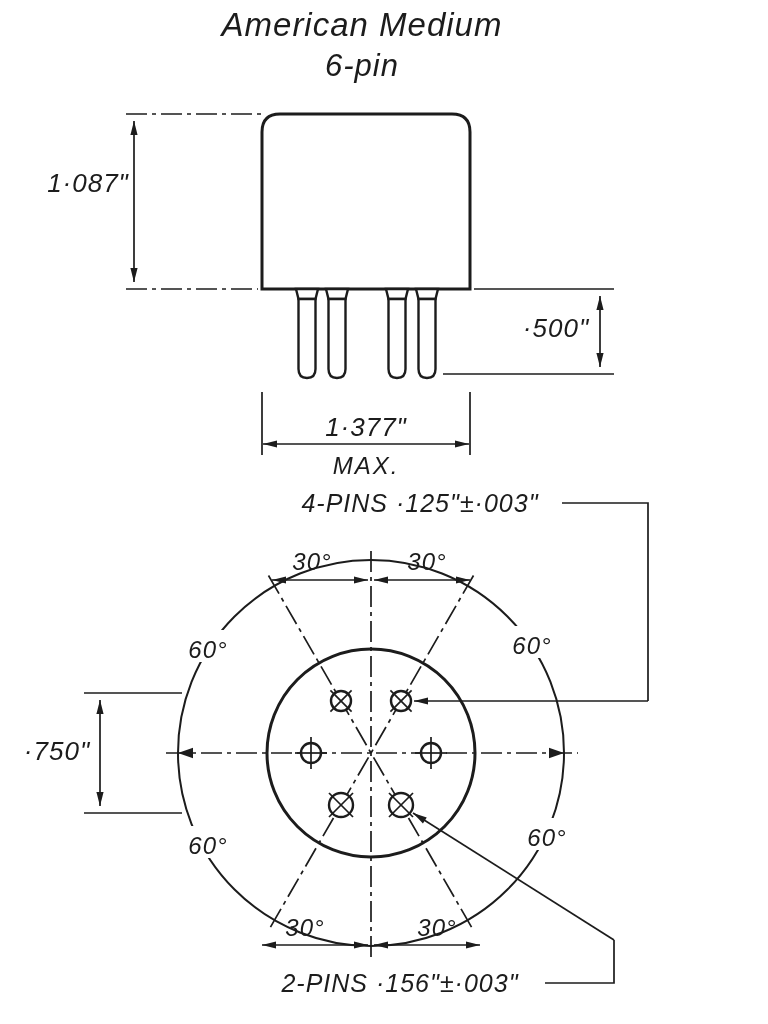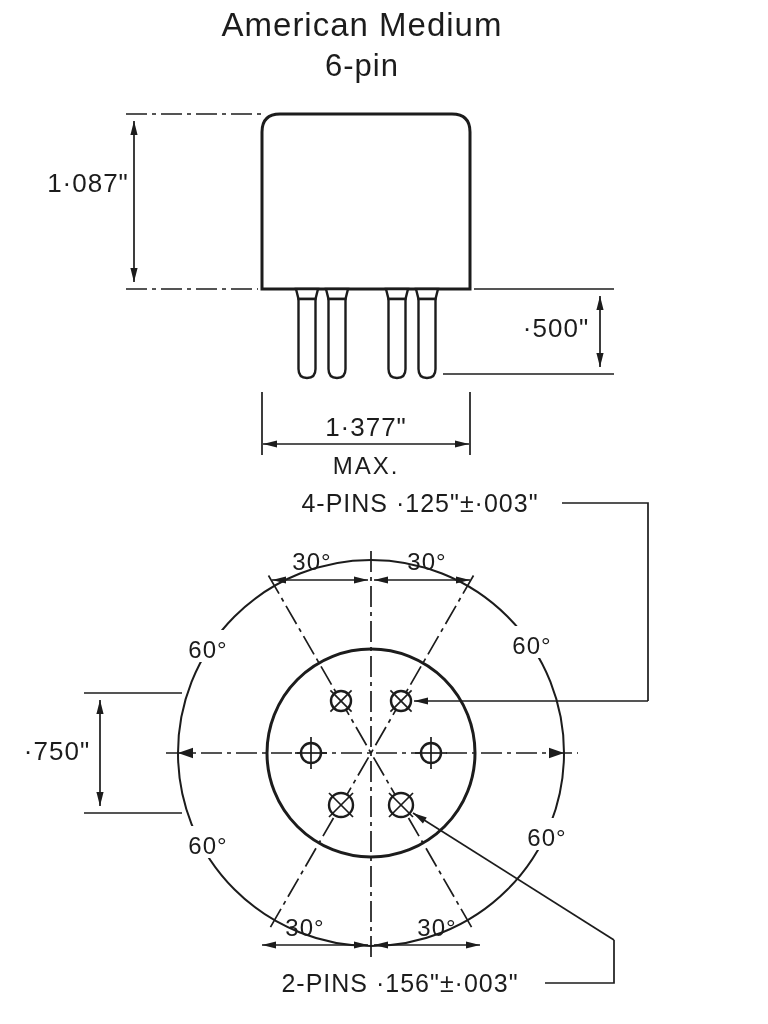--- a/index.html
+++ b/index.html
@@ -1,18 +1,18 @@
 <!DOCTYPE html>
 <html><head>
 <meta charset="utf-8">
 <style>
   html,body{margin:0;padding:0;background:#e8e8e8;}
   .page{
     width:768px;height:1024px;margin:0 auto;background:#ffffff;
-    position:relative;font-family:"Liberation Sans",sans-serif;overflow:hidden;
+    position:relative;font-family:"Liberation Sans",sans-serif;overflow:hidden;font-style:italic;
   }
   svg{display:block;width:768px;height:1024px;}
   svg text{
     fill:#1c1c1c;
     font-family:"Liberation Sans","DejaVu Sans",sans-serif;
     letter-spacing:1px;
   }
   .title-1{font-size:33px;}
   .title-2{font-size:31px;}
   .dim{font-size:26px;}

